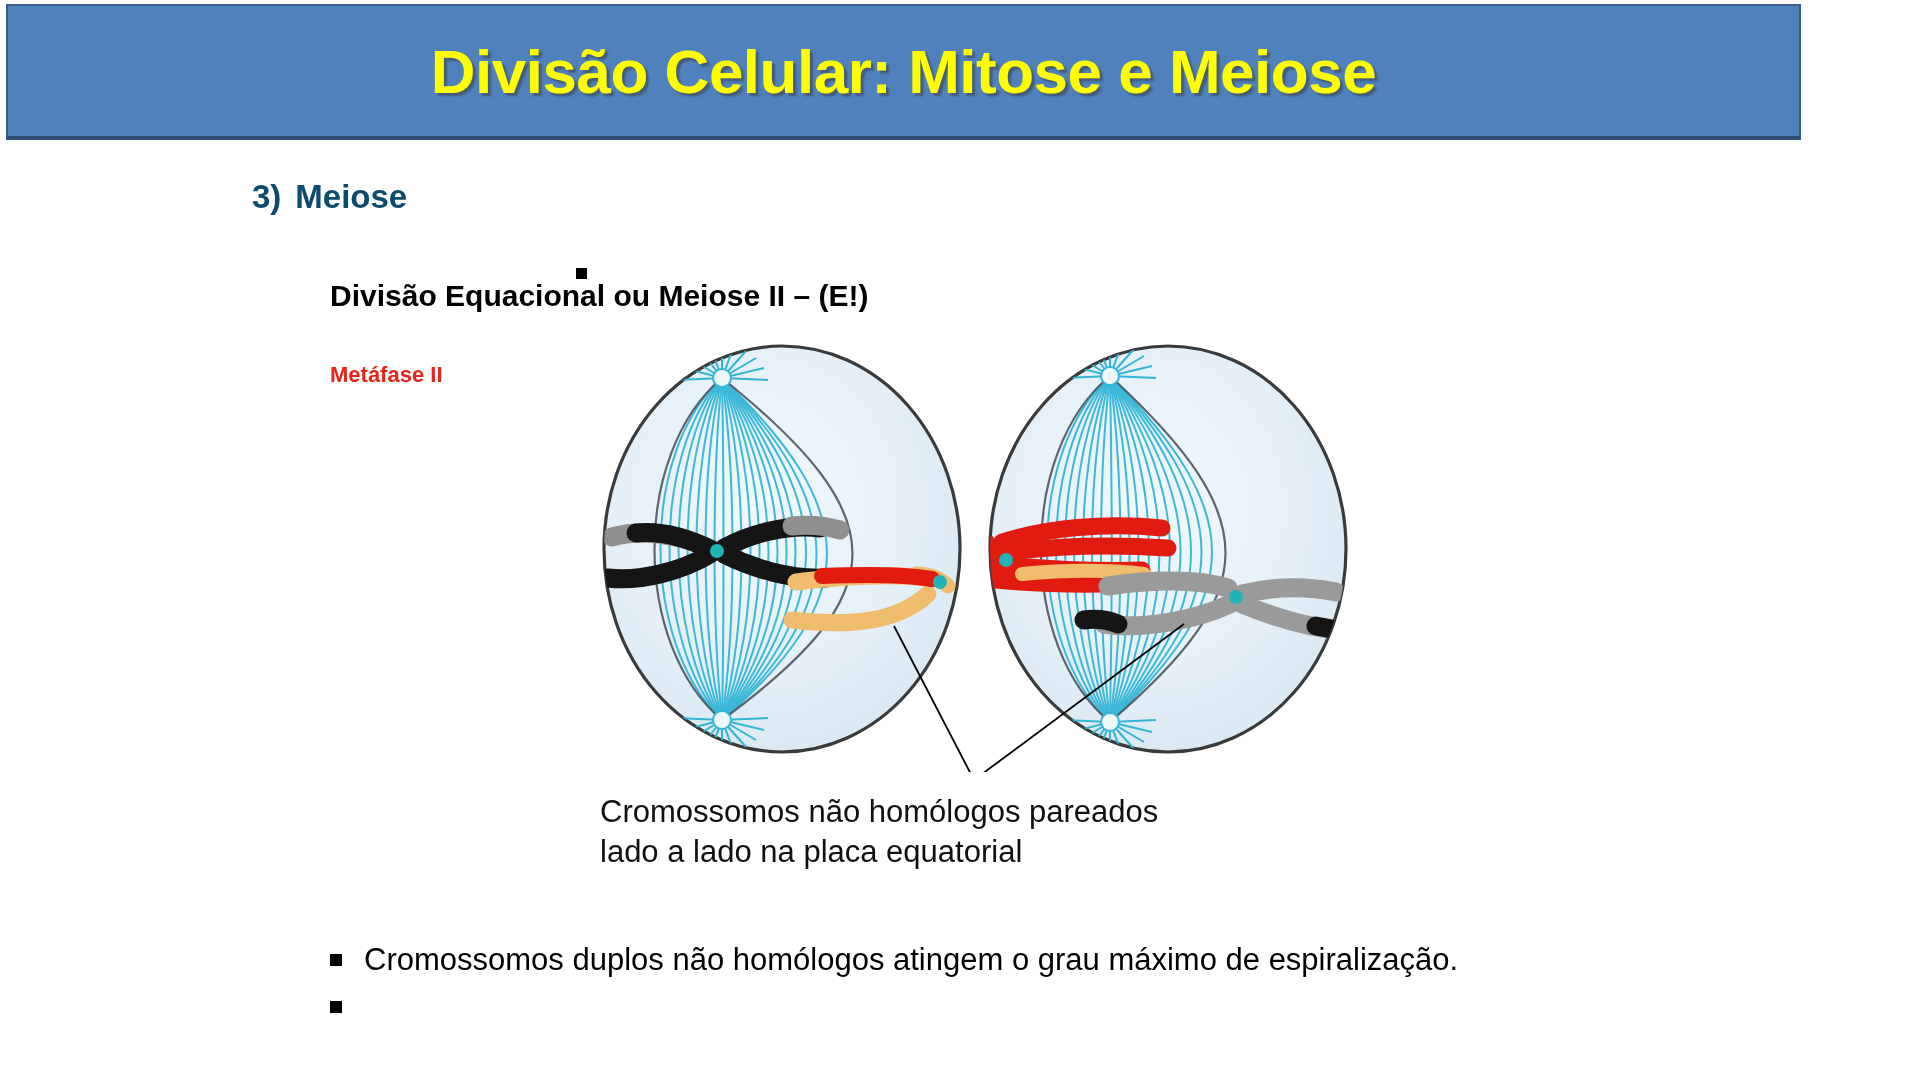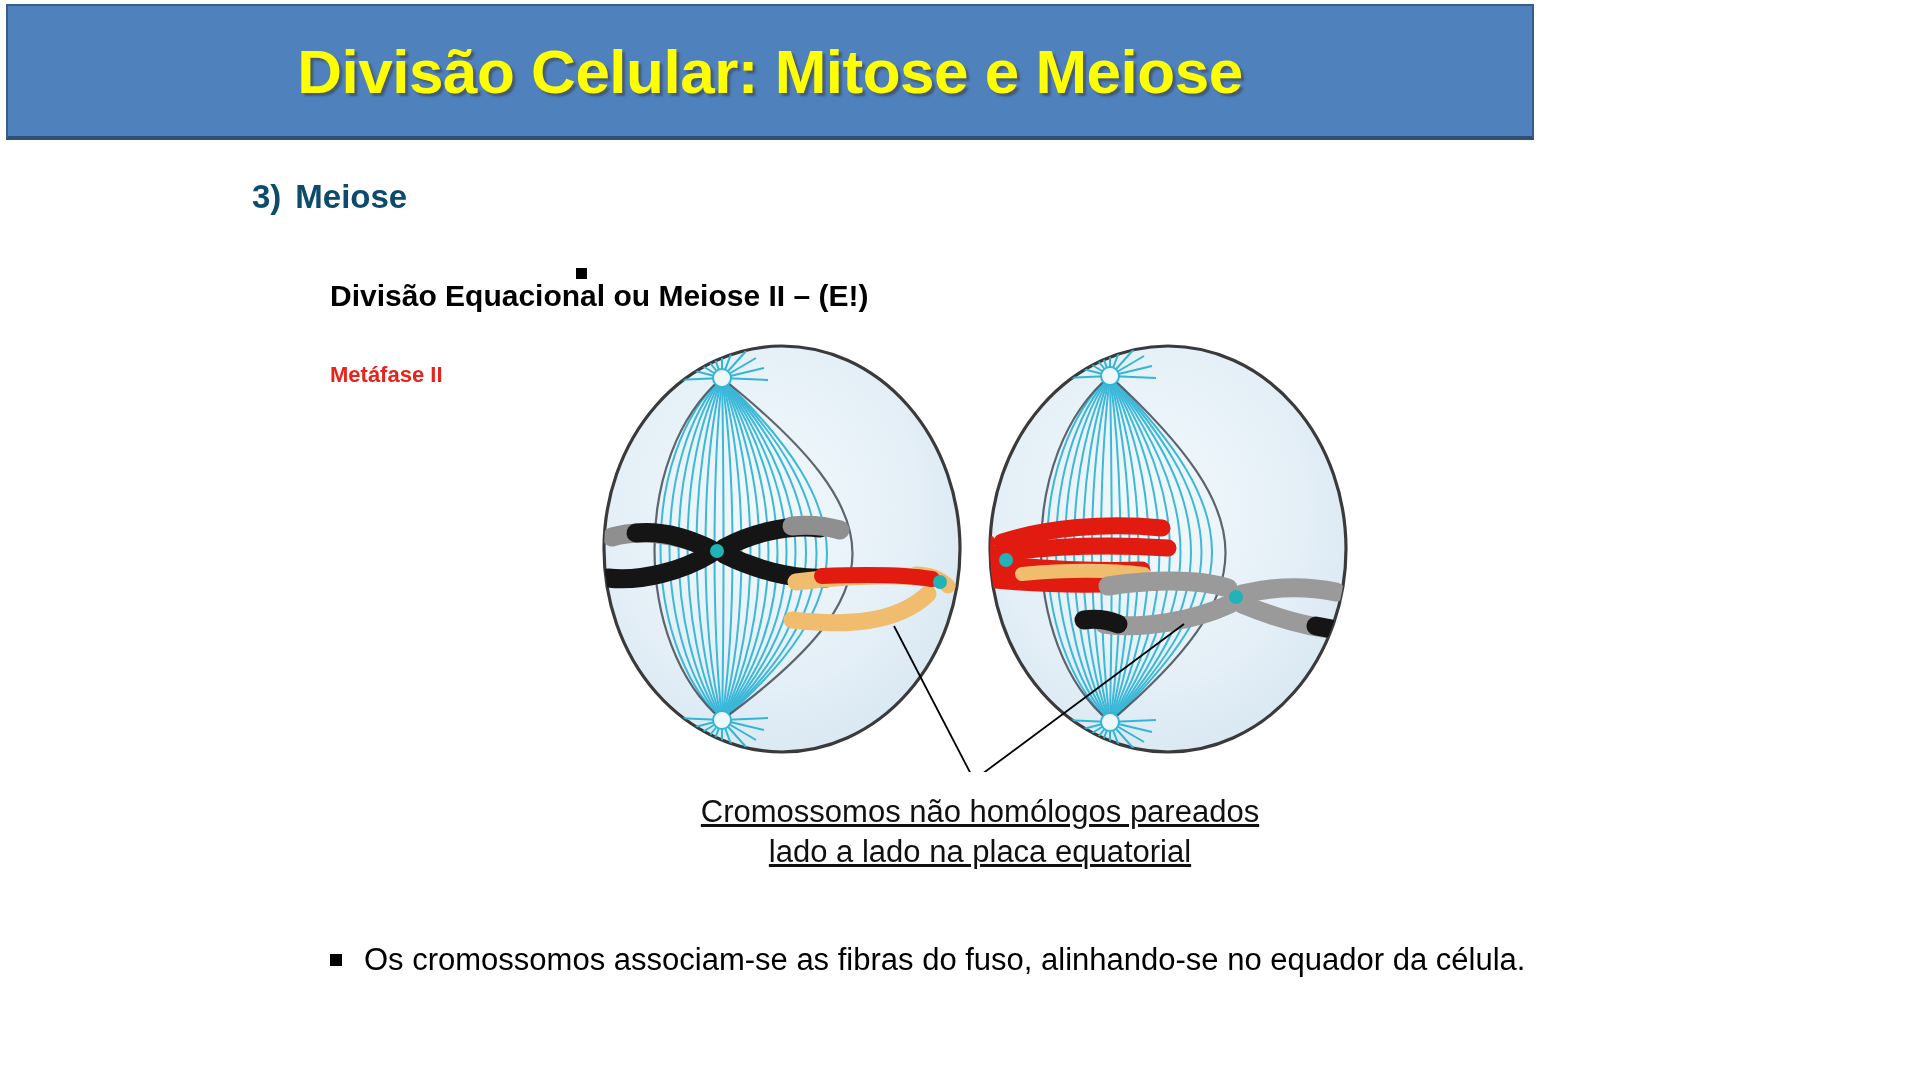--- a/index.html
+++ b/index.html
@@ -13,21 +13,21 @@
     position: relative;
     overflow: hidden;
     font-family: "Liberation Sans", sans-serif;
   }
 
   
   #title-banner {
     position: absolute;
     left: 6px;
     top: 4px;
-    width: 1528px;
+    width: 1795px;
     height: 136px;
     background: #4f81bd;
     border: 2px solid #385d8a;
     border-bottom: 4px solid #2e4f78;
     box-sizing: border-box;
   }
   #title-text {
     position: absolute;
     left: 0;
     right: 0;
@@ -94,25 +94,24 @@
     height: 430px;
   }
   #figure svg { display: block; }
 
   
   #figure-caption {
     position: absolute;
     left: 600px;
     top: 792px;
     width: 760px;
-    text-align: center;
+    text-align: left;
     font-size: 31px;
     color: #101010;
     line-height: 1.28;
-    text-decoration: underline;
   }
 
   
   #bottom-bullets {
     position: absolute;
     left: 330px;
     top: 940px;
     width: 1520px;
   }
   .blist-item {
@@ -343,15 +342,18 @@
 </div>
 
 <div id="figure-caption">
   <div>Cromossomos não homólogos pareados</div>
   <div>lado a lado na placa equatorial</div>
 </div>
 
 <div id="bottom-bullets">
   <div class="blist-item">
     <span class="sq"></span>
-    <span>Os cromossomos associam-se as fibras do fuso, alinhando-se no equador da célula.</span>
+    <span>Cromossomos duplos não homólogos atingem o grau máximo de espiralização.</span>
   </div>
+  <div class="blist-item">
+    <span class="sq"></span>
+  </div>
 </div>
 
 </body></html>

